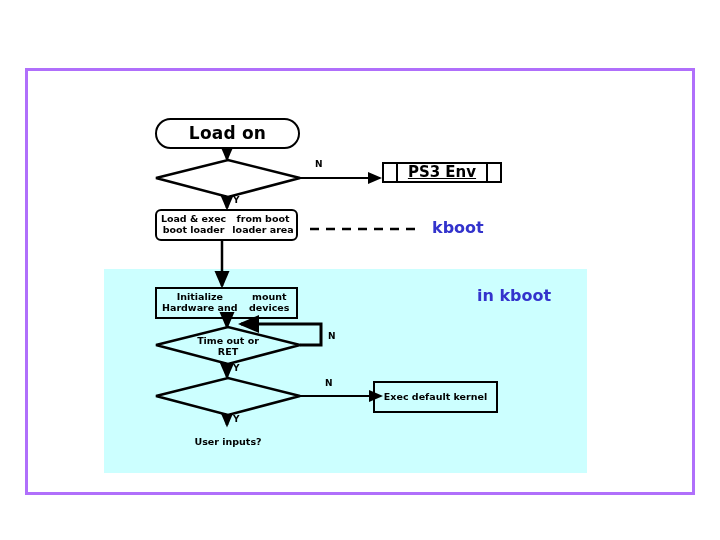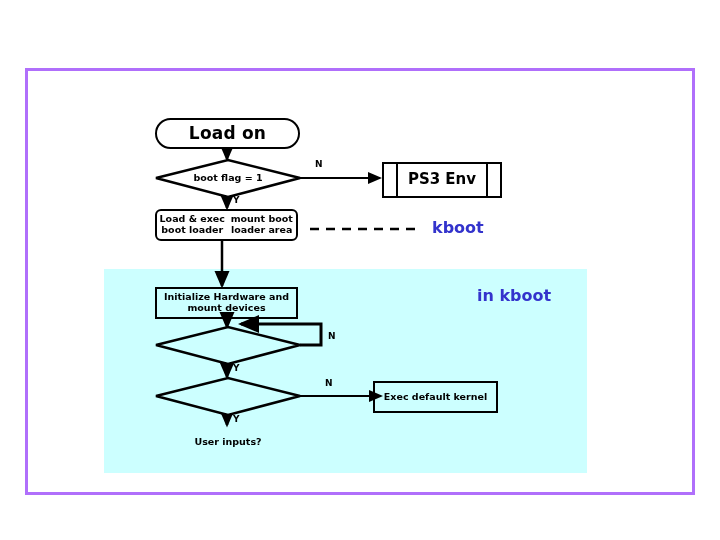--- a/index.html
+++ b/index.html
@@ -153,38 +153,39 @@
 
     <polygon points="156,178 228,160 300,178 228,197" fill="#ffffff" stroke="#000000" stroke-width="2.5"></polygon>
     <polygon points="156,345 228,327 300,345 228,364" fill="#ccffff" stroke="#000000" stroke-width="2.5"></polygon>
     <polygon points="156,396 228,378 300,396 228,415" fill="#ccffff" stroke="#000000" stroke-width="2.5"></polygon>
   </svg>
 
   <div class="node terminator" style="left:155px; top:118px; width:145px; height:31px;">
     <span>Load on</span>
   </div>
 
-  <div class="diamond-label" style="left:166px; top:168px; width:124px; height:20px;">
-    <span>boot flag = 1</span>
-  </div>
 
   <div class="node process" style="left:155px; top:209px; width:143px; height:32px; background:#ffffff; flex-direction:row;border-radius:6px;">
     <span>Load &amp; exec boot loader</span>
-    <span>mount boot loader area</span>
-  </div>
-
-  <div class="node predefined" style="left:382px; top:162px; width:120px; height:36px; position:absolute;">
+    <span>from boot loader area</span>
+  </div>
+
+  <div class="node predefined" style="left:382px; top:162px; width:120px; height:21px; position:absolute;text-decoration:underline;">
     <span>PS3 Env</span>
   </div>
 
-  <div class="node process on-cyan" style="left:155px; top:287px; width:143px; height:32px; flex-direction:column;">
+  <div class="node process on-cyan" style="left:155px; top:287px; width:143px; height:32px; ">
     <span>Initialize Hardware and</span>
     <span>mount devices</span>
   </div>
 
+  <div class="diamond-label" style="left:176px; top:335px; width:104px; height:24px; flex-direction:column;">
+    <span>Time out or</span>
+    <span>RET</span>
+  </div>
 
   <div class="diamond-label" style="left:176px; top:386px; width:104px; height:20px;margin-top:46px;">
     <span>User inputs?</span>
   </div>
 
   <div class="node process on-cyan" style="left:373px; top:381px; width:125px; height:32px;">
     <span>Exec default kernel</span>
   </div>
 
 

